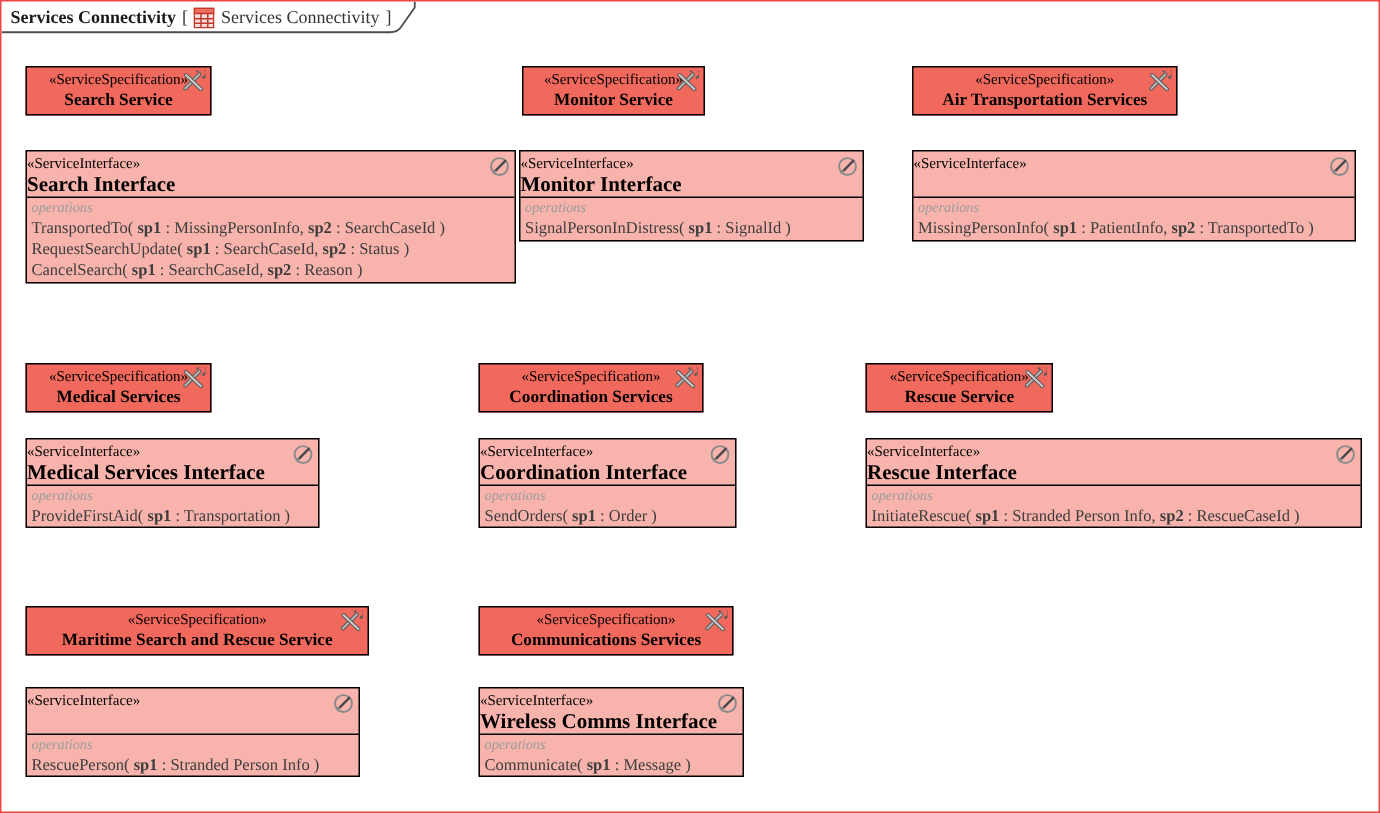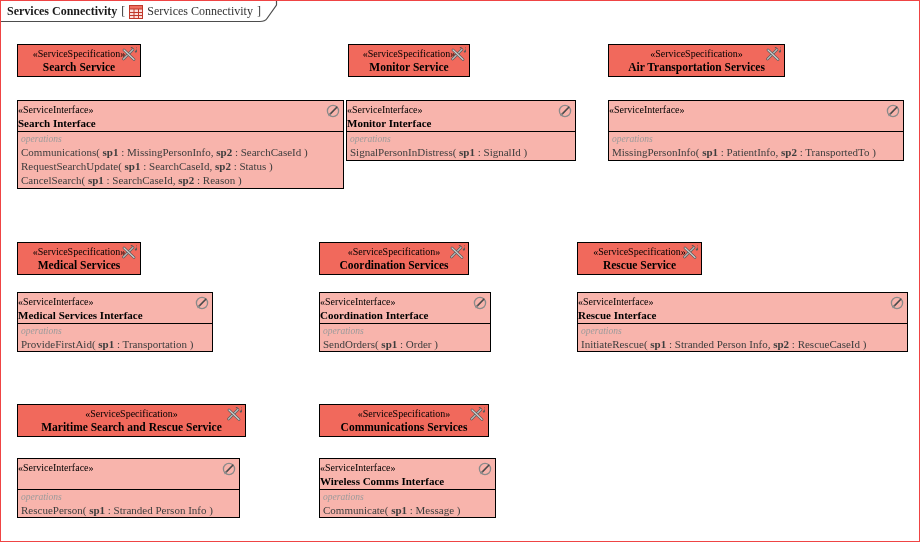--- a/index.html
+++ b/index.html
@@ -30,21 +30,21 @@
   .spec .name{display:block;font-size:11.5px;font-weight:bold;line-height:15px;white-space:nowrap;}
   .tools-icon{position:absolute;top:2px;right:3px;width:16px;height:14px;}
   
   .iface{
     position:absolute;box-sizing:border-box;
     background:var(--interface-fill,#f8b4ac);border:1px solid var(--box-border,#000);
     color:#000;
   }
   .iface .hdr{position:relative;height:30px;}
   .iface .stereo{display:block;font-size:10px;line-height:13px;padding-top:2px;}
-  .iface .name{display:block;font-size:11px;font-weight:bold;line-height:15px;white-space:nowrap;}
+  .iface .name{display:block;font-size:14px;font-weight:bold;line-height:15px;white-space:nowrap;}
   .ball-icon{position:absolute;top:3px;right:3px;width:14px;height:14px;}
   .ops{
     border-top:1px solid var(--box-border,#000);
     padding:1px 3px 0 3px;text-align:left;
   }
   .ops-label{
     display:block;text-align:left;font-style:italic;
     font-size:9.5px;line-height:12px;color:#9b9b9b;
   }
   .op-line{font-size:11px;line-height:14px;color:#3d3d3d;white-space:nowrap;}
@@ -119,21 +119,21 @@
   <div class="iface" style="left:16px;top:99px;width:327px;height:89px;">
     <div class="hdr">
       <span class="stereo">«ServiceInterface»</span>
       <span class="name">Search Interface</span>
       <svg class="ball-icon" viewBox="0 0 14 14">
           <use href="#ball-pen"></use>
         </svg>
     </div>
     <div class="ops">
       <span class="ops-label">operations</span>
-      <div class="op-line"><span>Communications( </span><span style="font-weight: bold;">sp1</span><span> : MissingPersonInfo, </span><span style="font-weight: bold;">sp2</span><span> : SearchCaseId )</span></div>
+      <div class="op-line"><span>TransportedTo( </span><span style="font-weight: bold;">sp1</span><span> : MissingPersonInfo, </span><span style="font-weight: bold;">sp2</span><span> : SearchCaseId )</span></div>
       <div class="op-line"><span>RequestSearchUpdate( </span><span style="font-weight: bold;">sp1</span><span> : SearchCaseId, </span><span style="font-weight: bold;">sp2</span><span> : Status )</span></div>
       <div class="op-line"><span>CancelSearch( </span><span style="font-weight: bold;">sp1</span><span> : SearchCaseId, </span><span style="font-weight: bold;">sp2</span><span> : Reason )</span></div>
     </div>
   </div>
 
   <div class="iface" style="left:345px;top:99px;width:230px;height:61px;">
     <div class="hdr">
       <span class="stereo">«ServiceInterface»</span>
       <span class="name">Monitor Interface</span>
       <svg class="ball-icon" viewBox="0 0 14 14">

